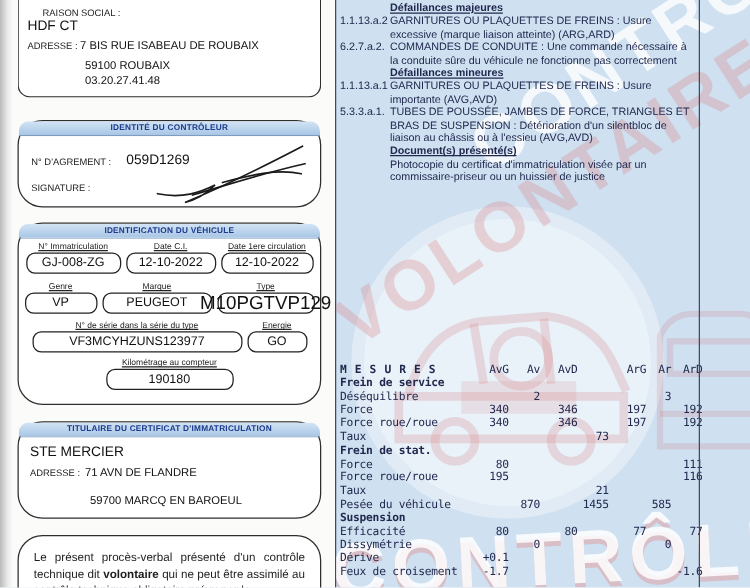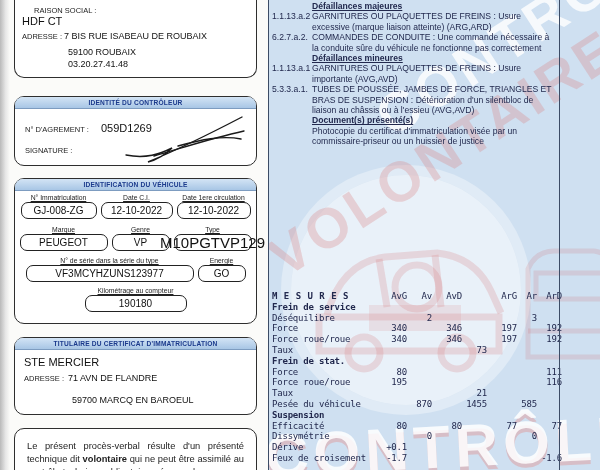--- a/index.html
+++ b/index.html
@@ -8,21 +8,21 @@
   .page { position:absolute; inset:0; background:#fbfbf9; }
 
   
   .page-edge { position:absolute; left:0; top:0; width:10px; height:470px;
     background:linear-gradient(to right,#b9b9b9,#e6e6e6 55%,rgba(255,255,255,0)); }
 
   
   .top-cut-line { position:absolute; left:53px; top:0; width:97px; height:2px; background:#2a2a2a; }
 
   
-  .box { position:absolute; background:#ffffff; border:1.5px solid #2e2e2e; border-radius:10px; }
+  .box { position:absolute; background:#ffffff; border:1.5px solid #2e2e2e; border-radius:20px; }
   .box-header { height:12px; border-radius:8px 8px 0 0;
     background:linear-gradient(to bottom,#d3e4f5,#a8c6e5);
     border-bottom:1px solid #7d9cc0; display:flex; align-items:center; justify-content:center; }
   .box-header span { font-size:6.6px; font-weight:bold; color:#1b3a8c; letter-spacing:.2px; }
 
   .lbl { font-size:7.5px; color:#222; }
   .val-lg { font-size:11px; color:#111; }
   .val-md { font-size:9px; color:#111; }
 
   
@@ -151,26 +151,26 @@
         <span class="vbox" style="width:72px">12-10-2022</span>
       </div>
       <div class="vcell">
         <span class="vlabel">Date 1ere circulation</span>
         <span class="vbox" style="width:74px">12-10-2022</span>
       </div>
     </div>
 
     <div class="vrow vrow2">
       <div class="vcell">
+        <span class="vlabel">Genre</span>
+        <span class="vbox" style="width:58px">VP</span>
+      </div>
+      <div class="vcell">
         <span class="vlabel">Marque</span>
         <span class="vbox" style="width:88px">PEUGEOT</span>
-      </div>
-      <div class="vcell">
-        <span class="vlabel">Genre</span>
-        <span class="vbox" style="width:58px">VP</span>
       </div>
       <div class="vcell">
         <span class="vlabel">Type</span>
         <span class="vbox" style="width:78px; font-size:15px">M10PGTVP129</span>
       </div>
     </div>
 
     <div class="vrow vrow3">
       <div class="vcell">
         <span class="vlabel">N° de série dans la série du type</span>
@@ -194,21 +194,21 @@
     <div class="box-header">
       <span>TITULAIRE DU CERTIFICAT D'IMMATRICULATION</span>
     </div>
     <div class="val-lg b4-l1">STE MERCIER</div>
     <div class="lbl b4-l2a">ADRESSE :</div>
     <div class="val-md b4-l2b">71 AVN DE FLANDRE</div>
     <div class="val-md b4-l3">59700 MARCQ EN BAROEUL</div>
   </div>
 
   <div class="box box5">
-    <p class="b5-text"><span>Le présent procès-verbal résulte d'un présenté technique dit </span><b>volontaire</b><span> qui ne peut être assimilé au contrôle technique obligatoire prévu par le</span></p>
+    <p class="b5-text"><span>Le présent procès-verbal présenté d'un contrôle technique dit </span><b>volontaire</b><span> qui ne peut être assimilé au contrôle technique obligatoire prévu par le</span></p>
   </div>
 
   <div class="right-panel">
 
     <div class="wm-circle"></div>
     <svg class="wm-car" viewBox="0 0 200 190">
       <g fill="none" stroke="rgba(205,70,70,.20)" stroke-width="7">
         <path d="M18 120 q14-52 58-58 l52-4 q38 4 54 38 l10 22"></path>
         <path d="M10 122 h180 v34 h-180 z"></path>
         <circle cx="55" cy="158" r="16"></circle>

